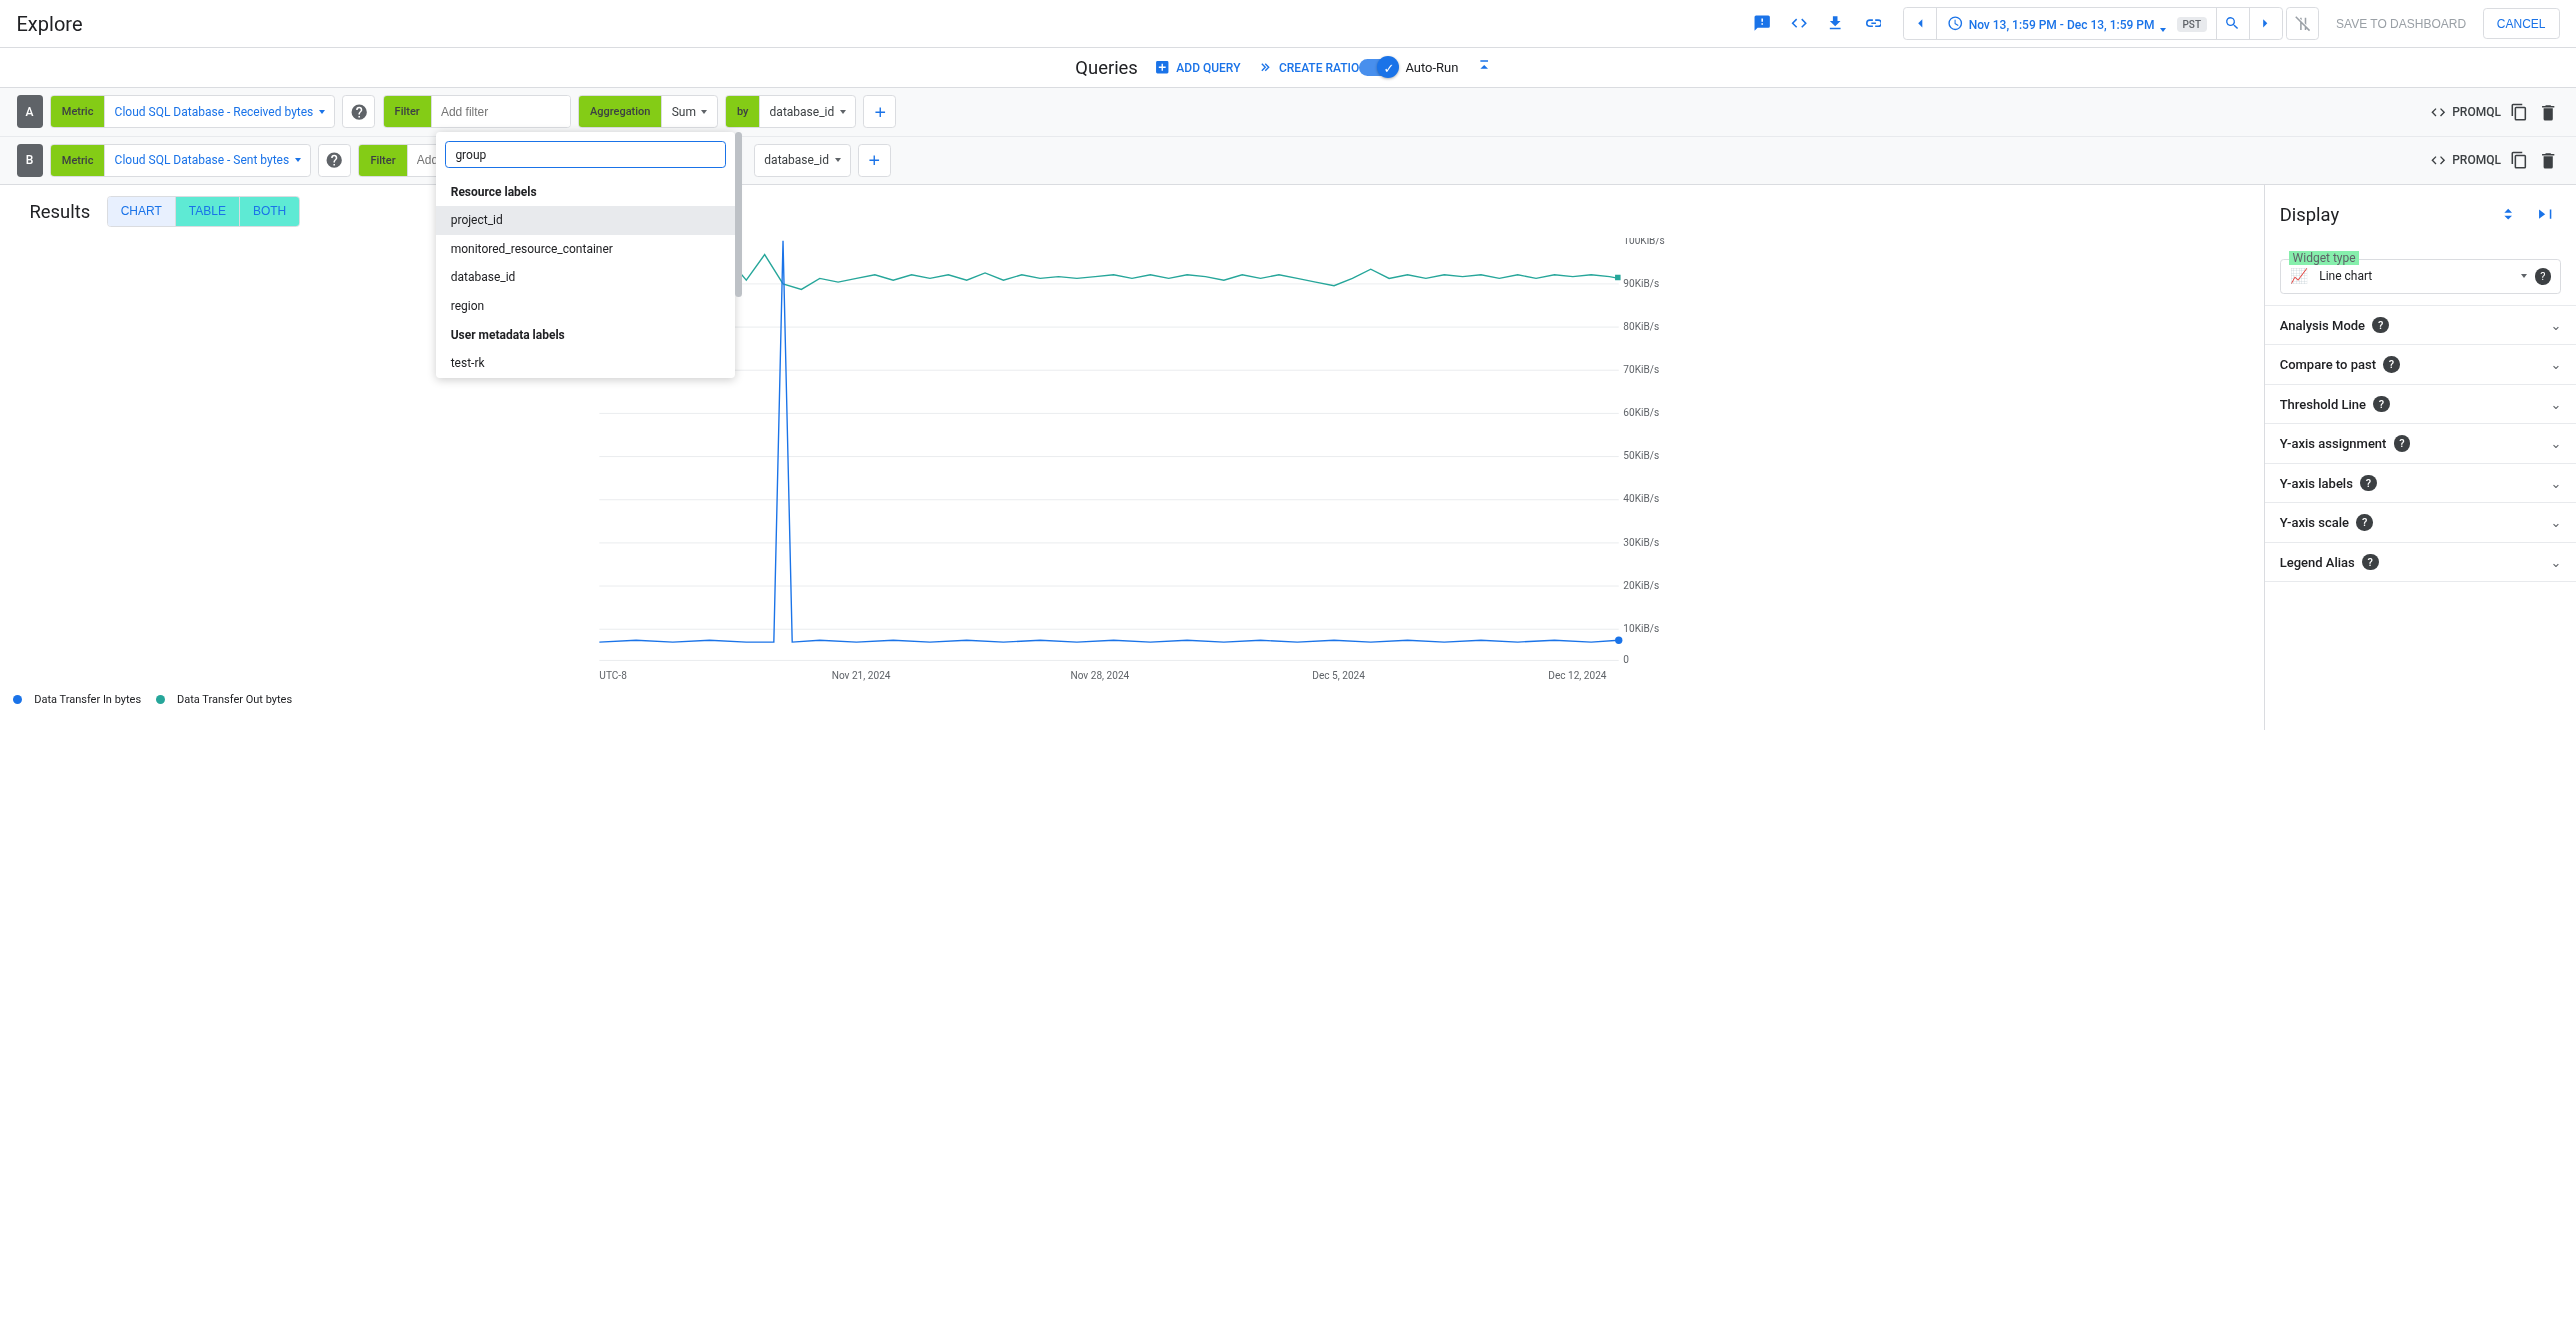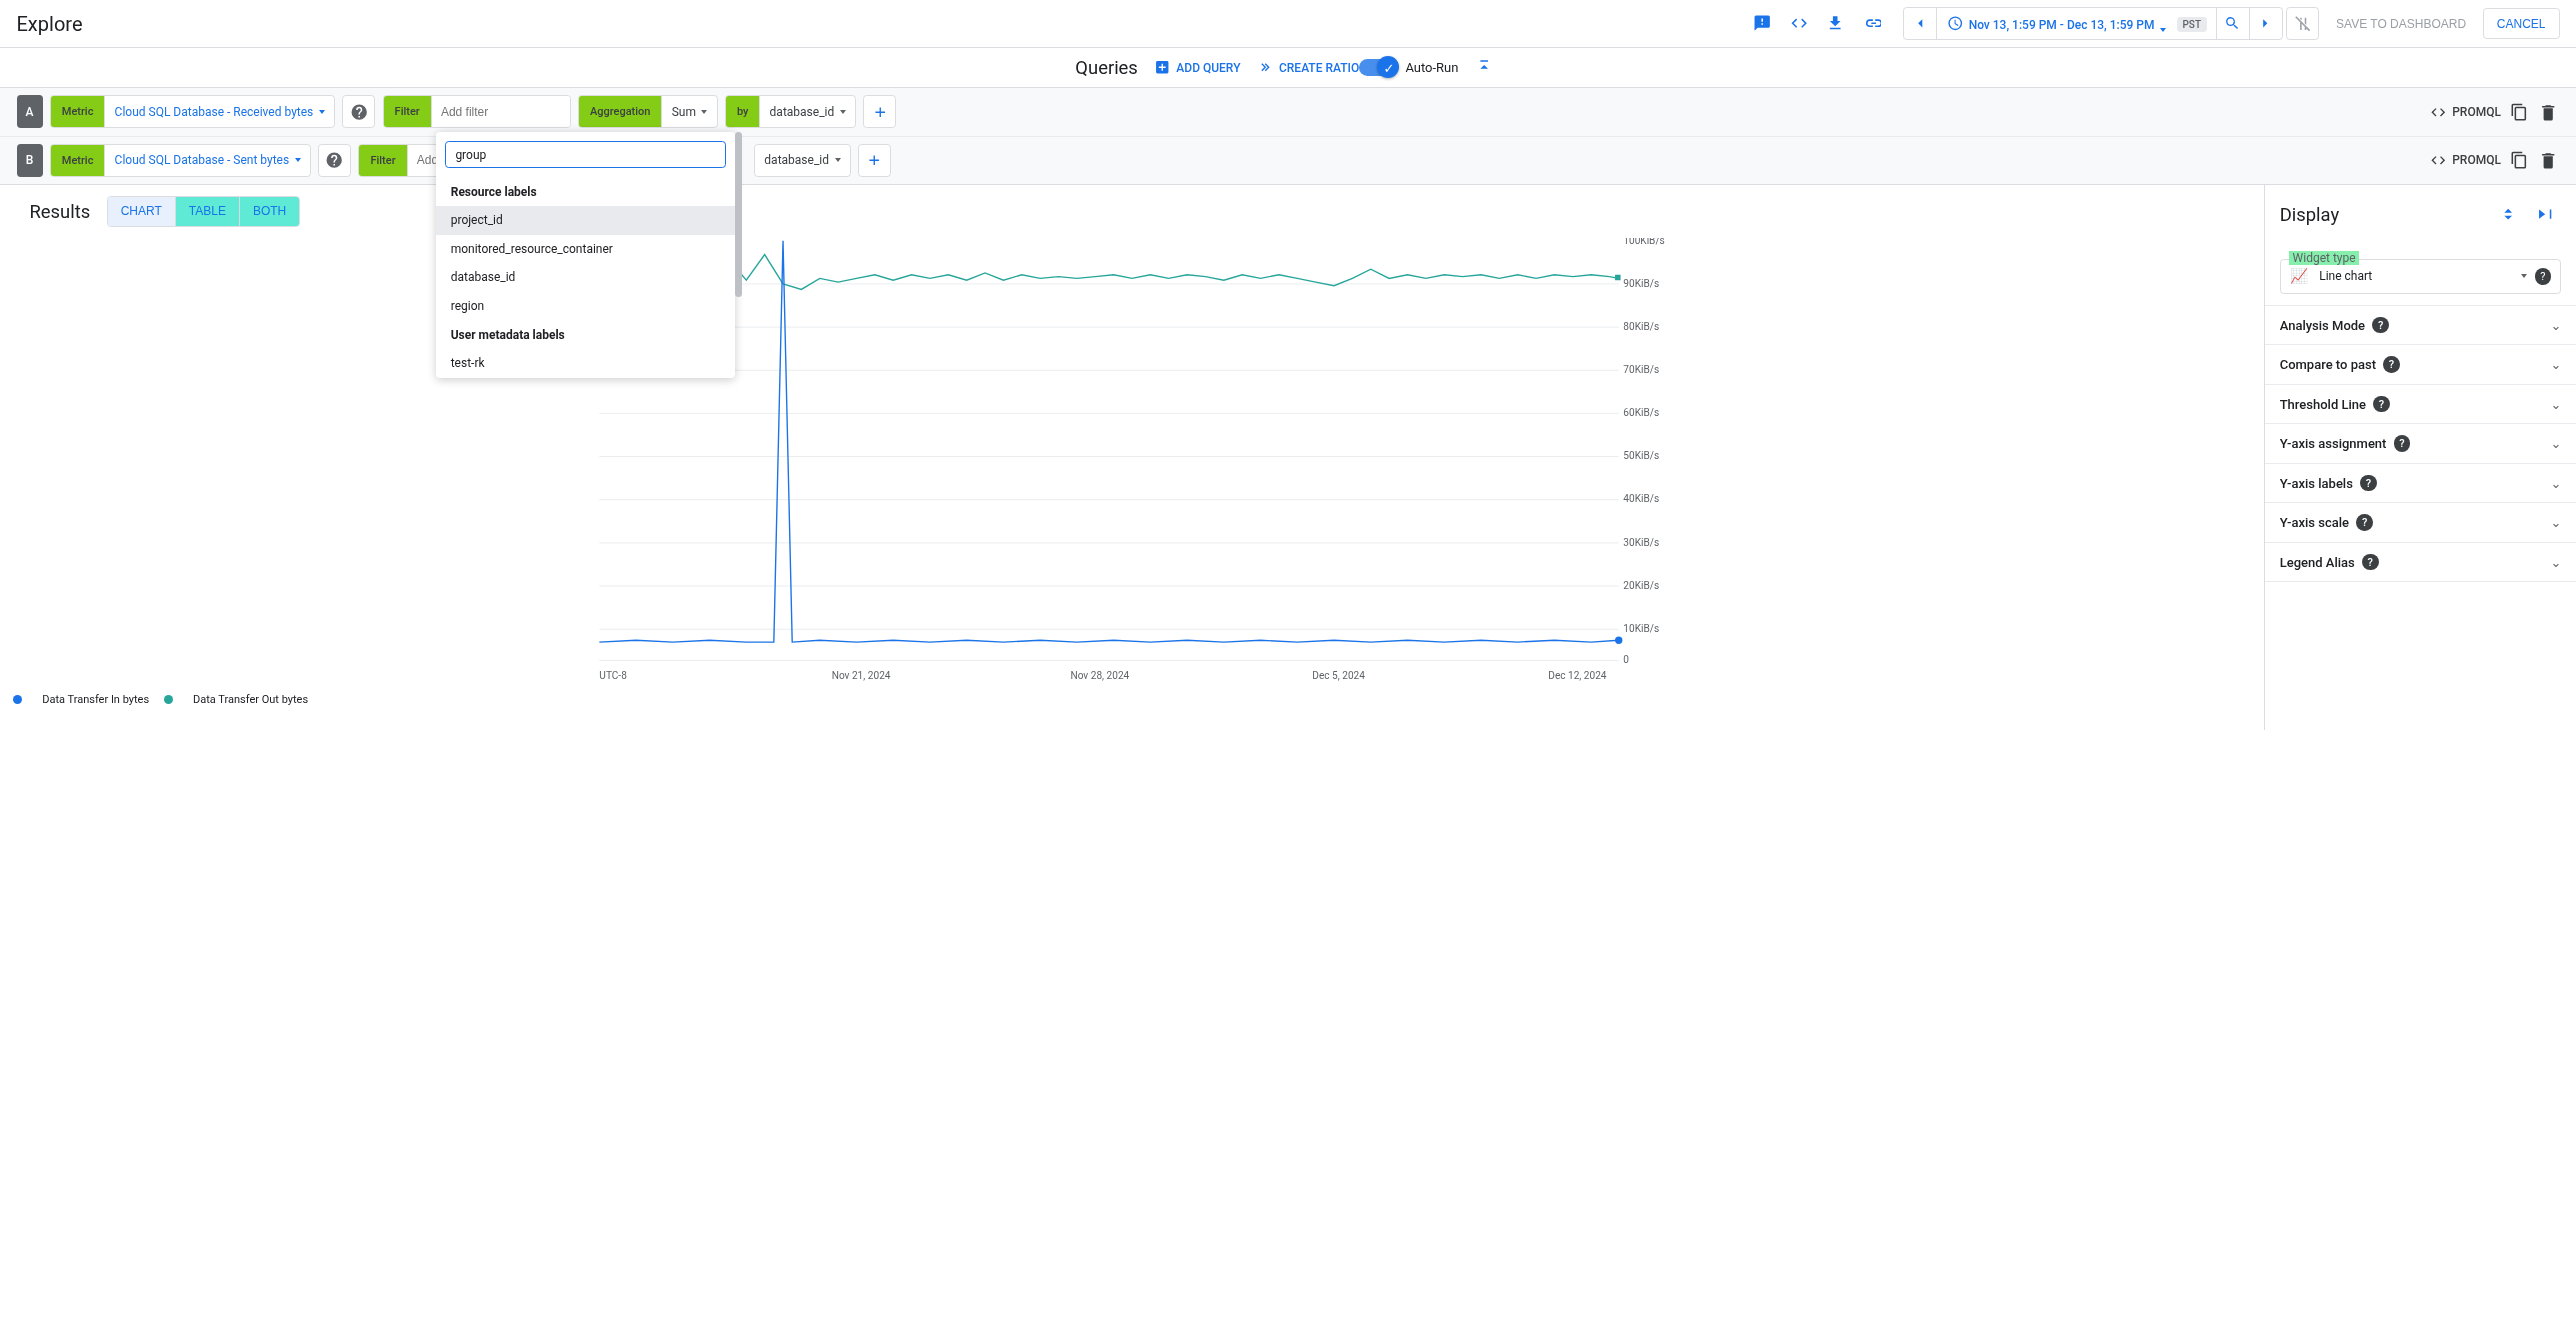--- a/index.html
+++ b/index.html
@@ -69,21 +69,21 @@
 .seg-btn + .seg-btn { border-left: 0.9px solid #dadce0; }
 
 
 .main { display: flex; }
 .chart-area { flex: 1; padding: 0 13px 18.4px 13px; position: relative; }
 .display-panel { width: 312px; border-left: 0.9px solid #dadce0; }
 
 
 .chart-svg { width: 100%; height: 450px; display: block; }
 .legend { display: flex; gap: 14.7px; padding: 5.5px 0; font-size: 11px; align-items: center; }
-.legend-item { display: flex; align-items: center; gap: 20px; }
+.legend-item { display: flex; align-items: center; gap: 12px; }
 .legend-dot { width: 9.2px; height: 9.2px; border-radius: 50%; }
 
 
 .display-header { display: flex; align-items: center; justify-content: space-between; padding: 13px 14.7px; }
 .display-title { font-size: 18.4px; }
 .display-icons { display: flex; gap: 3.7px; }
 .widget-row { padding: 0 14.7px 11px 14.7px; }
 .widget-label { font-size: 12px; color: #5f6368; background: #86efac; position: relative; top: 5.5px; left: 9.2px; padding: 0 3.7px; display: inline-block; }
 .widget-box { display: flex; align-items: center; border: 0.9px solid #dadce0; border-radius: 3.7px; padding: 7.3px 9.2px; gap: 7.3px; }
 .widget-box .chart-icon { width: 22px; font-size: 14.7px; }

